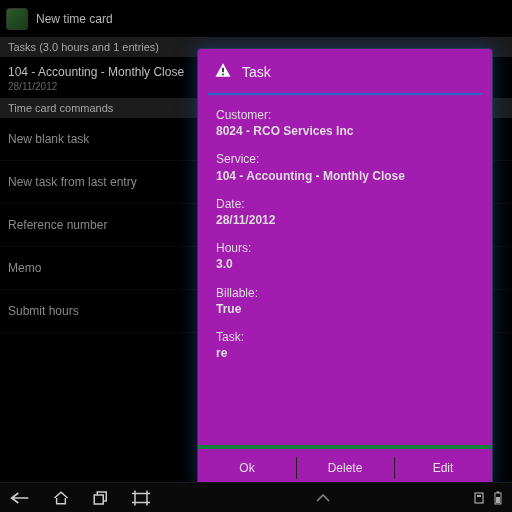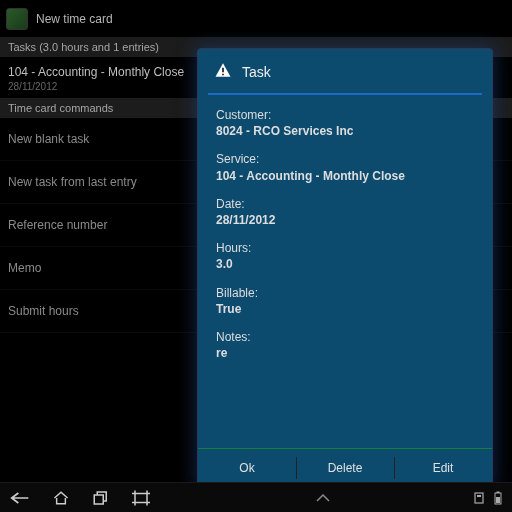--- a/index.html
+++ b/index.html
@@ -60,21 +60,21 @@
     border-bottom: 1px solid #0a0a0a;
   }
 
   
   .modal {
     position: absolute;
     top: 48px;
     left: 197px;
     width: 296px;
     height: 440px;
-    background: #0c4a6e;
+    background: #a21caf;
     border: 1px solid #2a3a5a;
     border-radius: 4px;
     box-shadow: 0 0 18px 2px rgba(30,70,140,0.5);
     box-sizing: border-box;
     display: flex;
     flex-direction: column;
     color: #e5e5e5;
   }
   .modal-header {
     display: flex;
@@ -105,21 +105,21 @@
   }
   .field .flabel {
     color: #ddd;
   }
   .field .fvalue {
     color: #ddd;
     font-weight: bold;
   }
   .modal-buttons {
     display: flex;
-    border-top: 1px solid #15803d;
+    border-top: 4px solid #15803d;
   }
   .modal-buttons .btn {
     flex: 1;
     text-align: center;
     padding: 12px 0;
     font-size: 12px;
     color: #e0e0e0;
     position: relative;
   }
   .modal-buttons .btn + .btn::before {
@@ -214,21 +214,21 @@
     </div>
     <div class="field">
       <div class="flabel">Hours:</div>
       <div class="fvalue">3.0</div>
     </div>
     <div class="field">
       <div class="flabel">Billable:</div>
       <div class="fvalue">True</div>
     </div>
     <div class="field">
-      <div class="flabel">Notes:</div>
+      <div class="flabel">Task:</div>
       <div class="fvalue">re</div>
     </div>
   </div>
   <div class="modal-buttons">
     <div class="btn">Ok</div>
     <div class="btn">Delete</div>
     <div class="btn">Edit</div>
   </div>
 </div>
 

